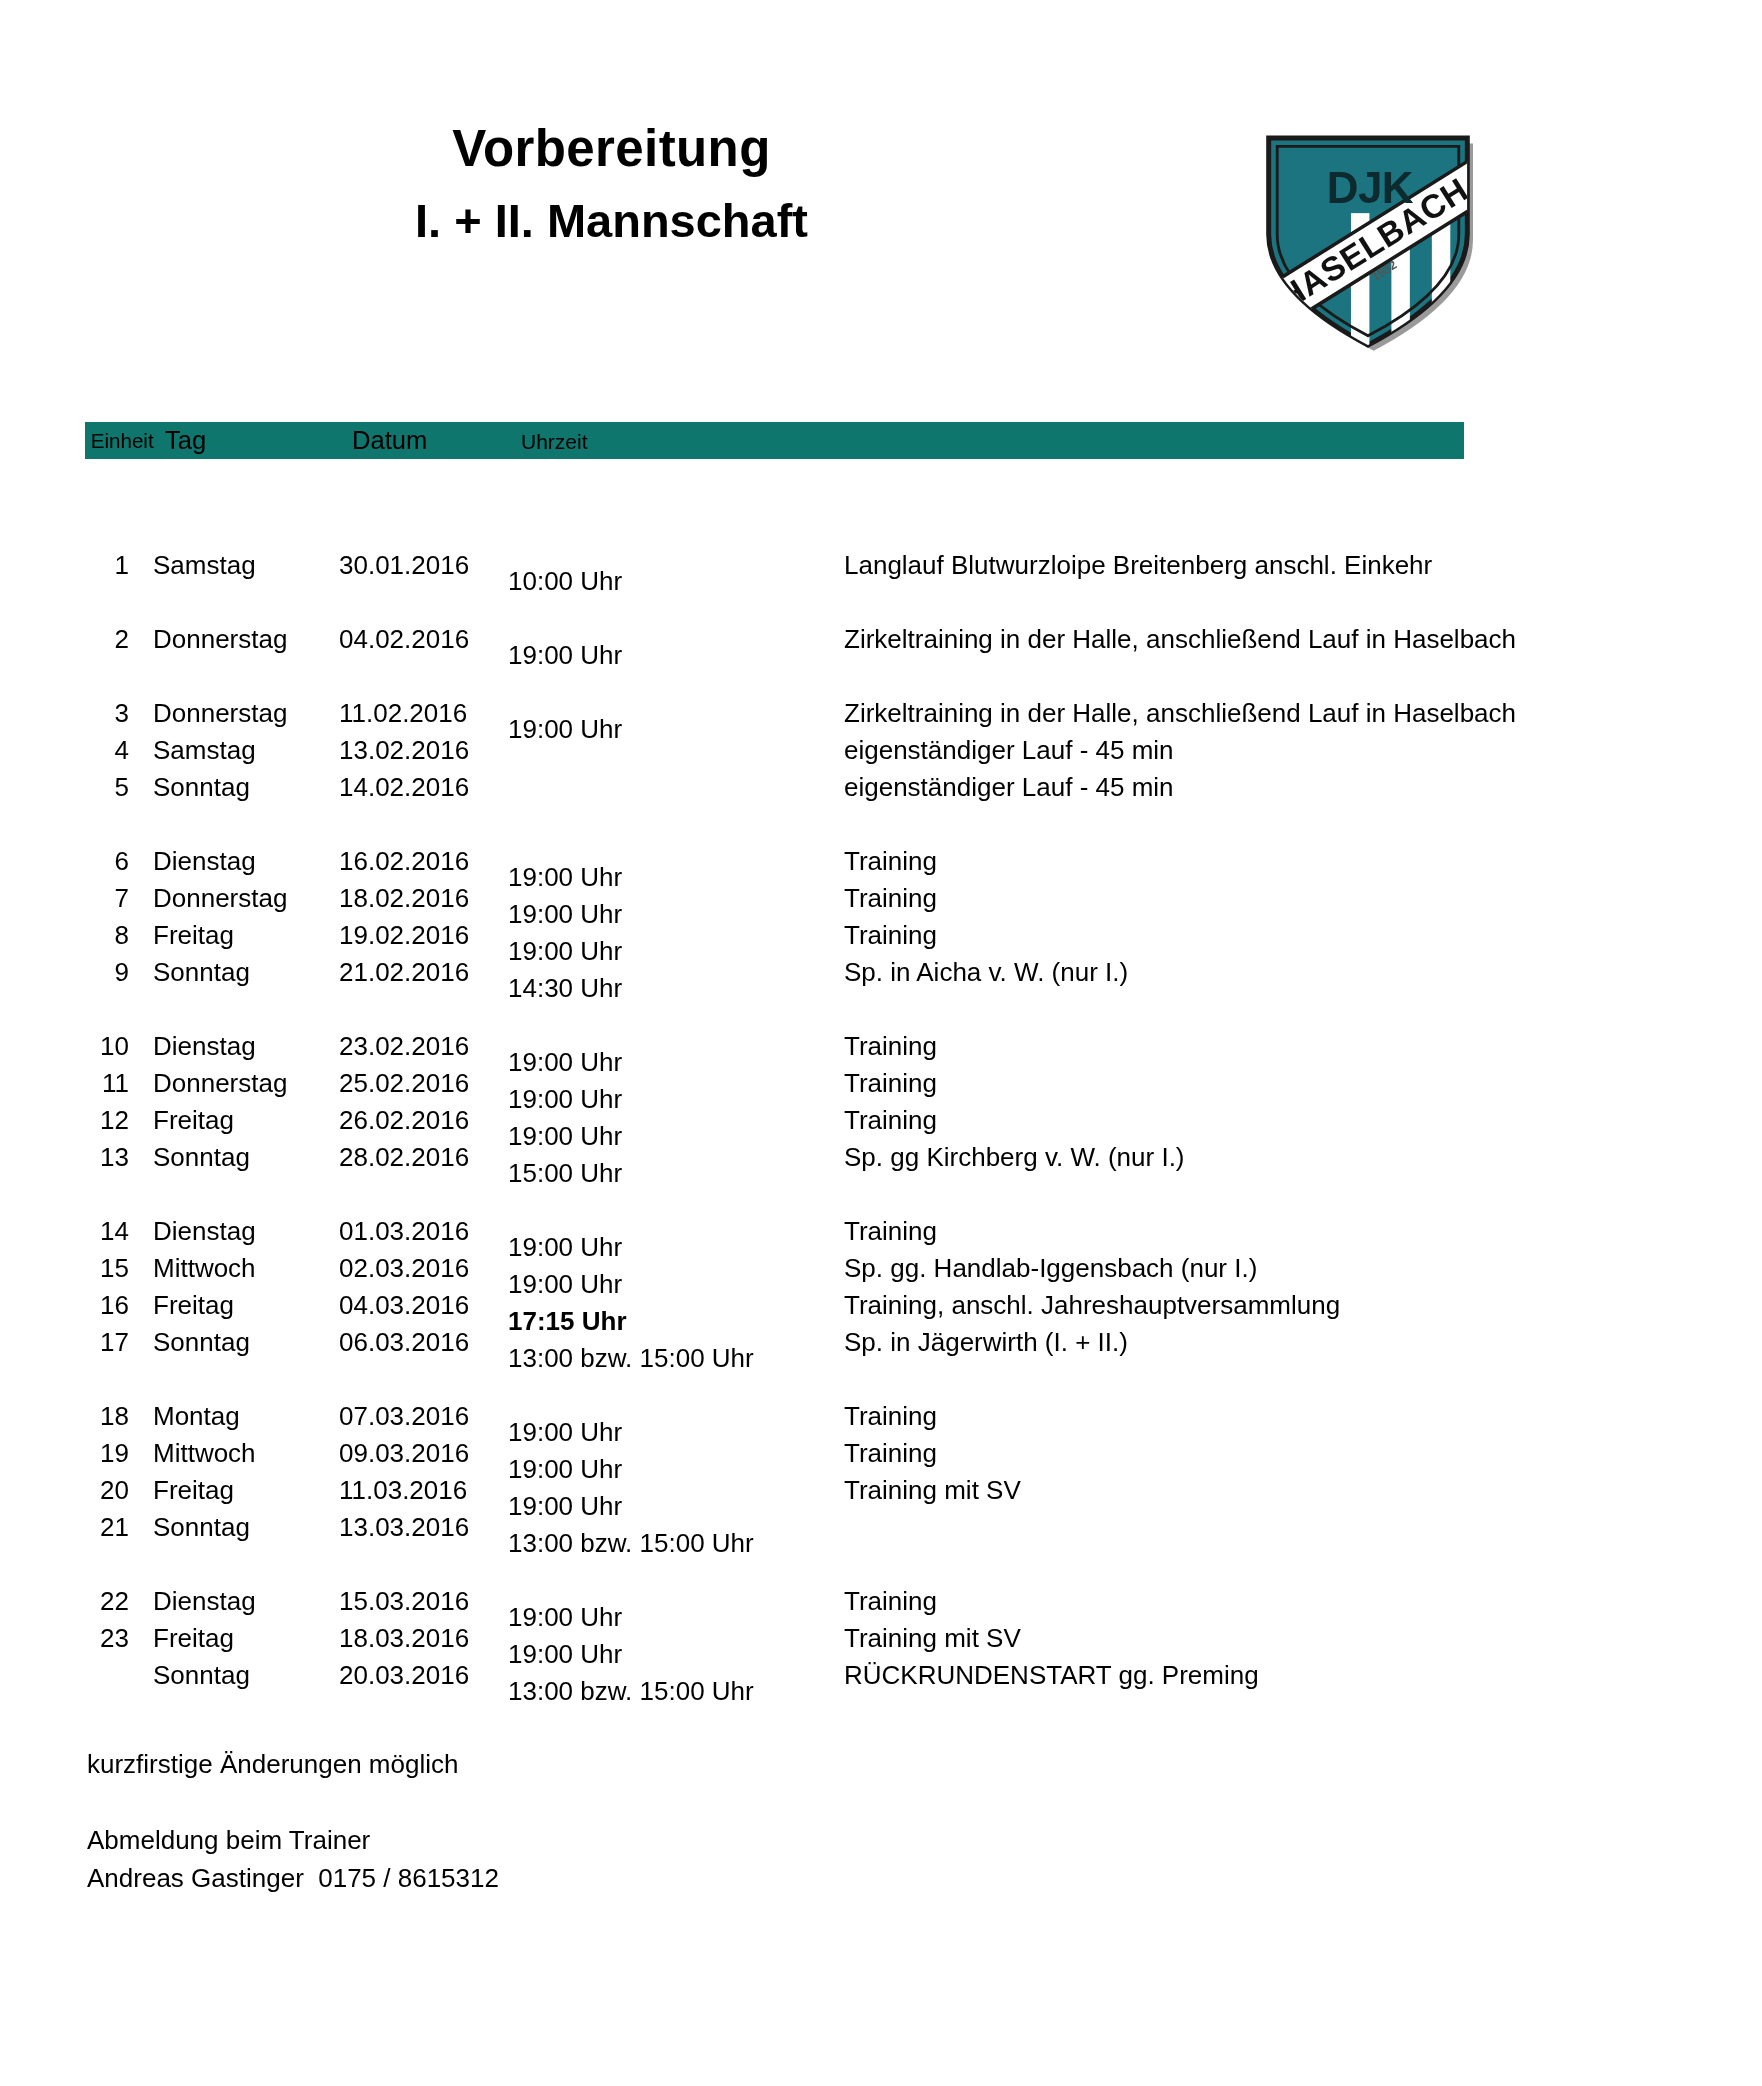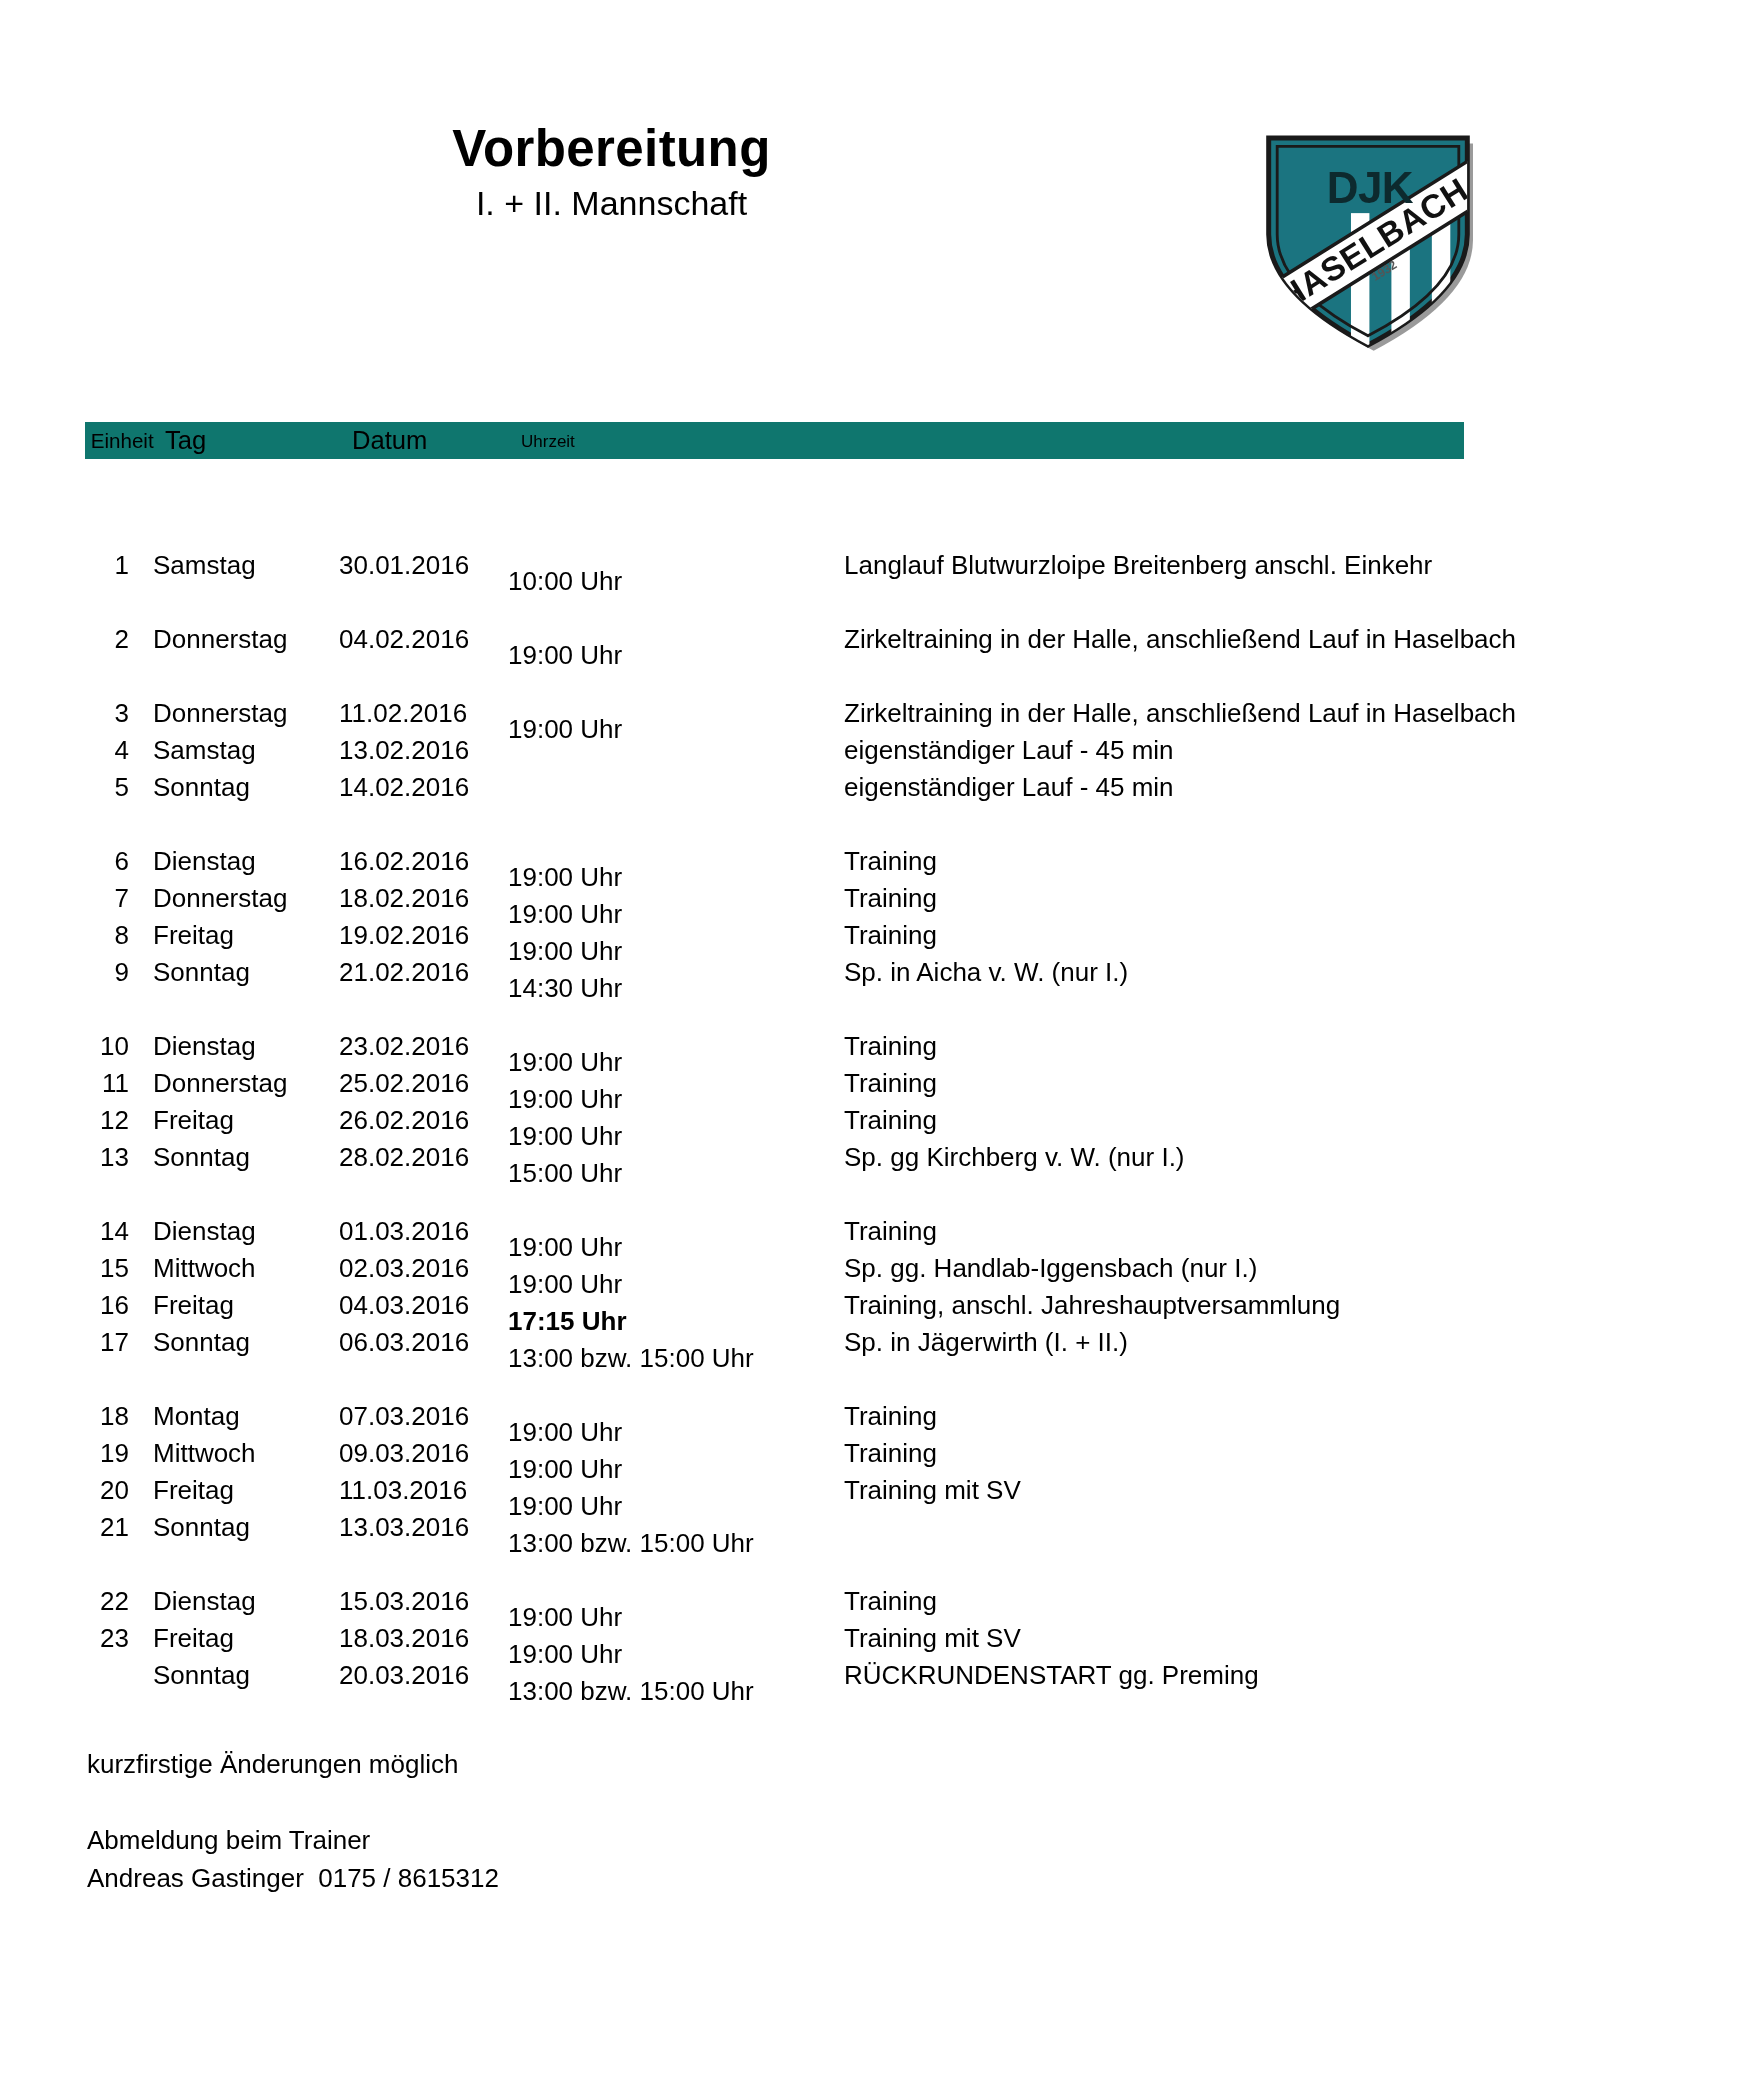--- a/index.html
+++ b/index.html
@@ -39,24 +39,24 @@
     text-align: center;
   }
   .title-main {
     font-size: 51px;
     font-weight: bold;
     letter-spacing: 0.4px;
     line-height: 1.08;
     white-space: pre;
   }
   .title-sub {
-    font-size: 34px;
-    font-weight: normal;
+    font-size: 47px;
+    font-weight: bold;
     line-height: 1.18;
-    margin-top: 7px;
+    margin-top: 17px;
     white-space: pre;
   }
 
   
   .logo-wrap {
     position: absolute;
     left: 1247px;
     top: 7.1px;
     width: 242px;
     height: 227px;
@@ -75,21 +75,21 @@
   .band-label {
     position: absolute;
     top: 50%;
     transform: translateY(-50%);
     white-space: pre;
     line-height: 1;
   }
   .band-einheit { left: 5.7px;   font-size: 20.6px; }
   .band-tag     { left: 80px; font-size: 25.6px; }
   .band-datum   { left: 267px; font-size: 25.6px; }
-  .band-uhrzeit { left: 436px; font-size: 17px; }
+  .band-uhrzeit { left: 436px; font-size: 21px; }
 
   
   .sched {
     position: absolute;
     left: 85px;
     top: 547px;
     width: 1635px;
   }
   .row {
     position: relative;

